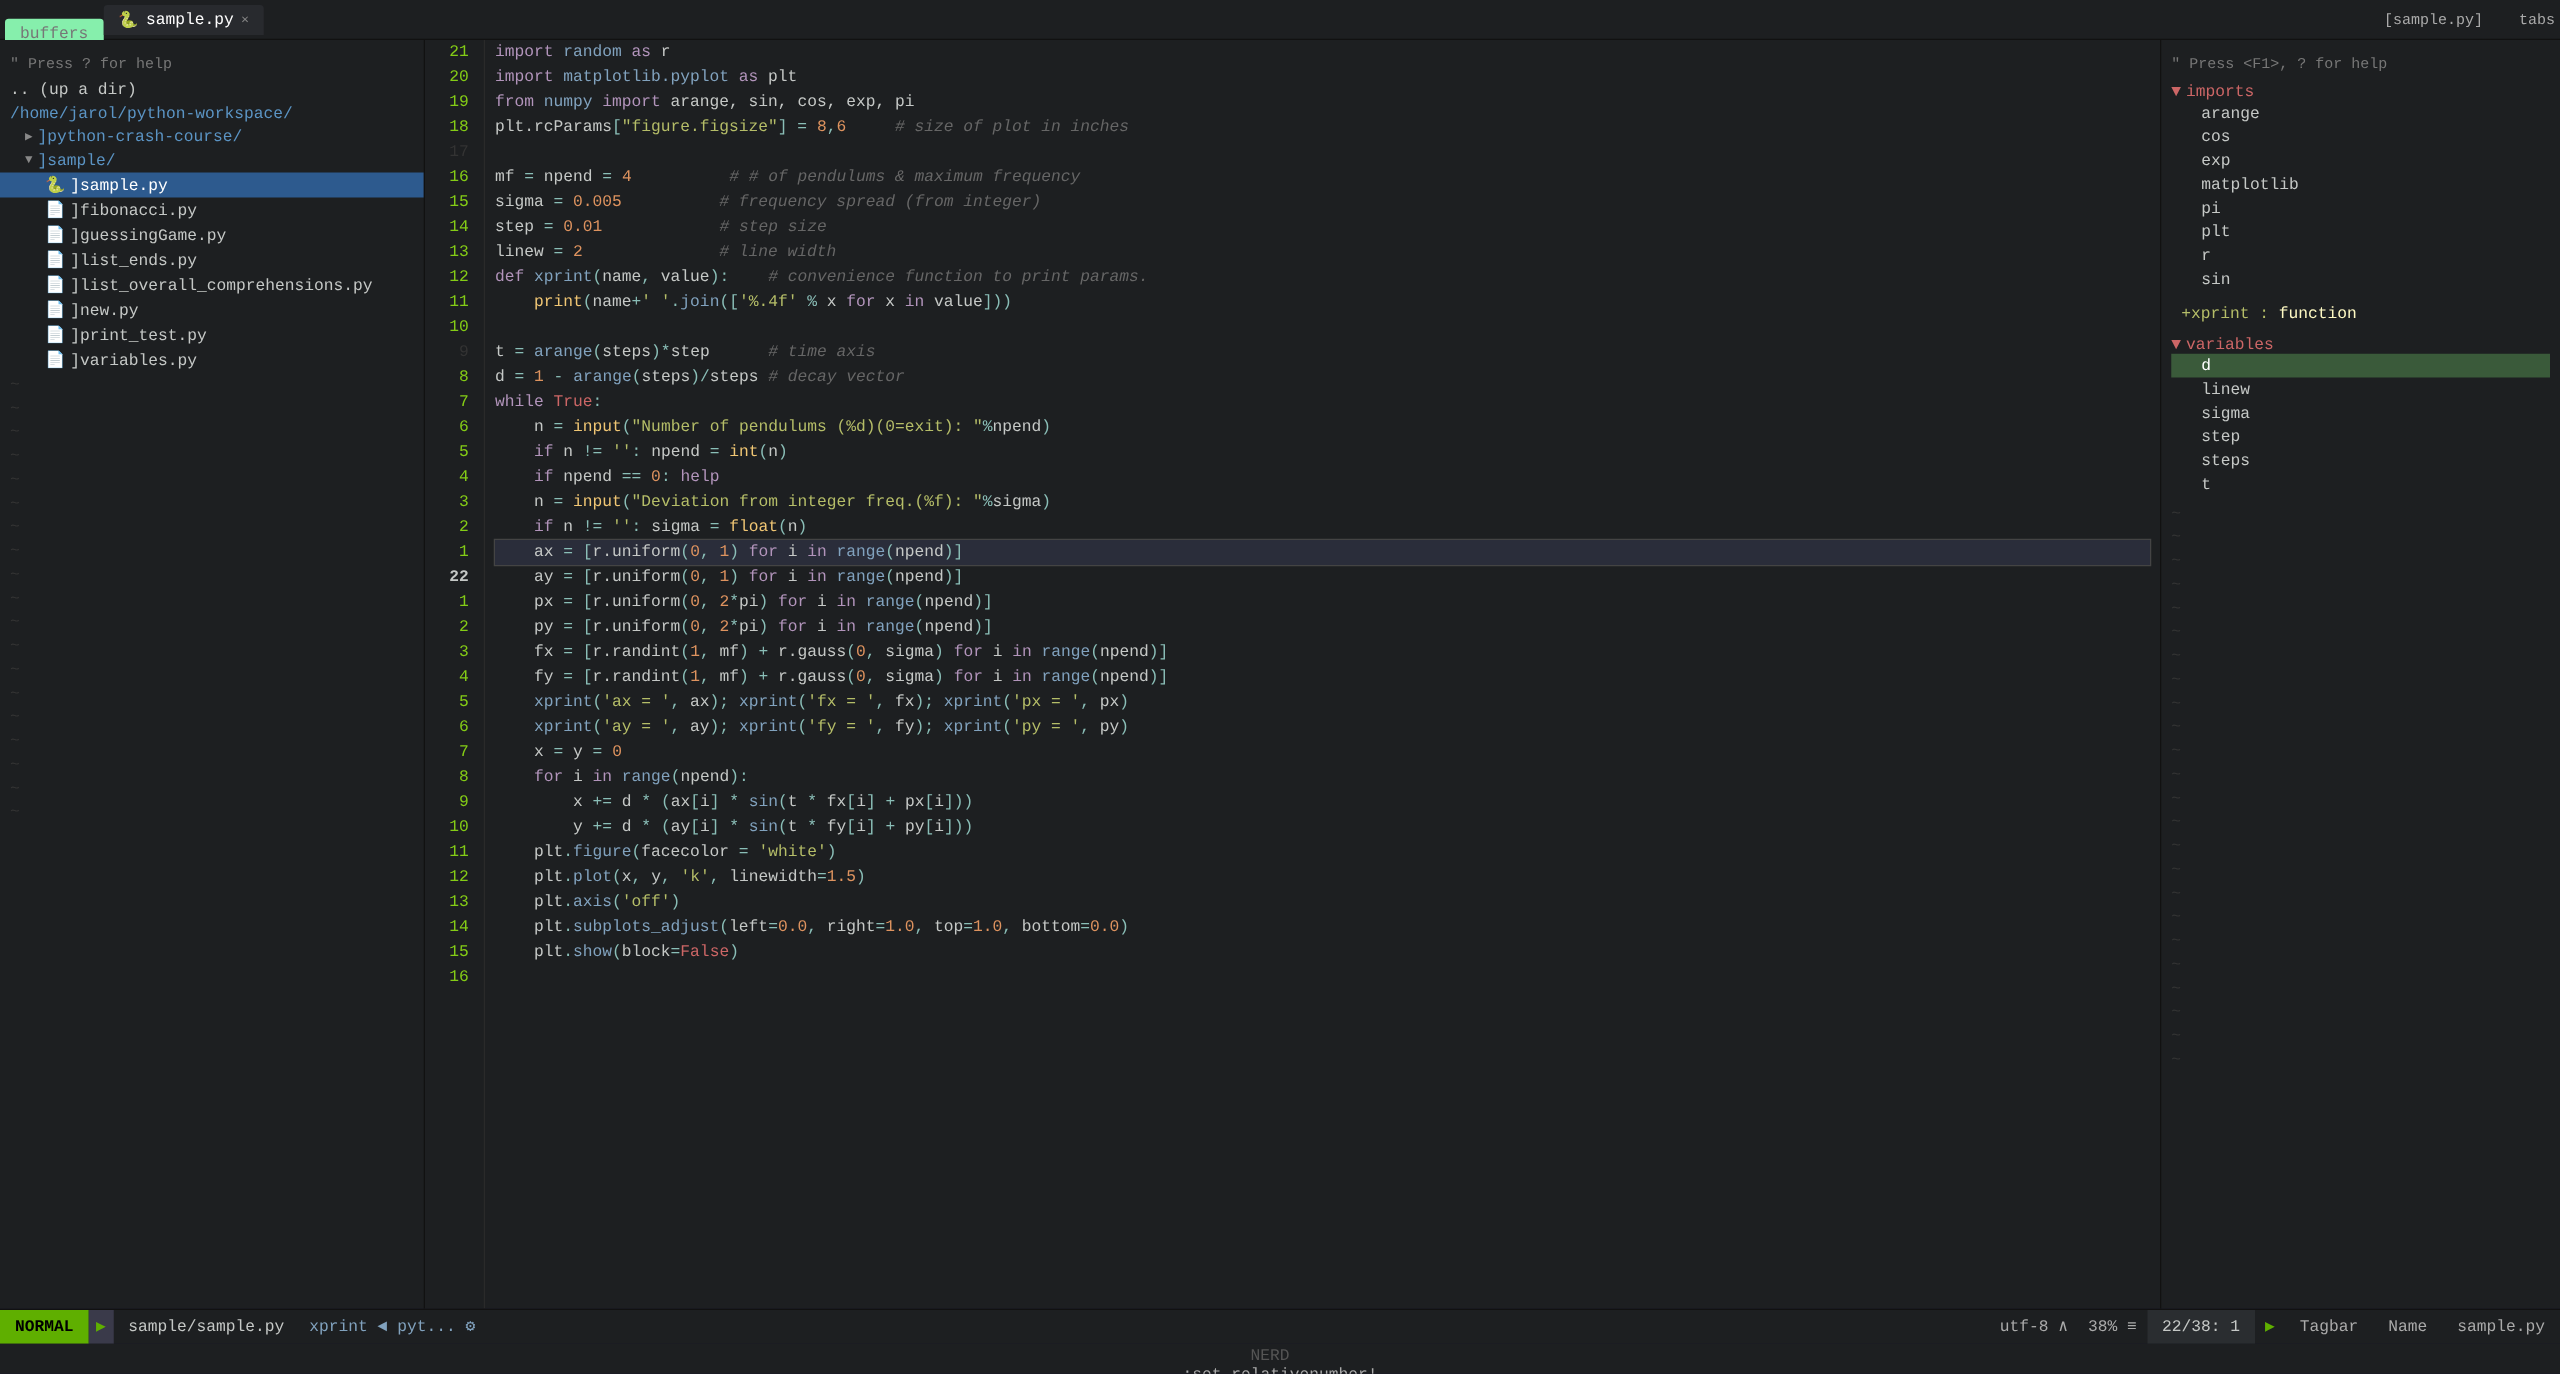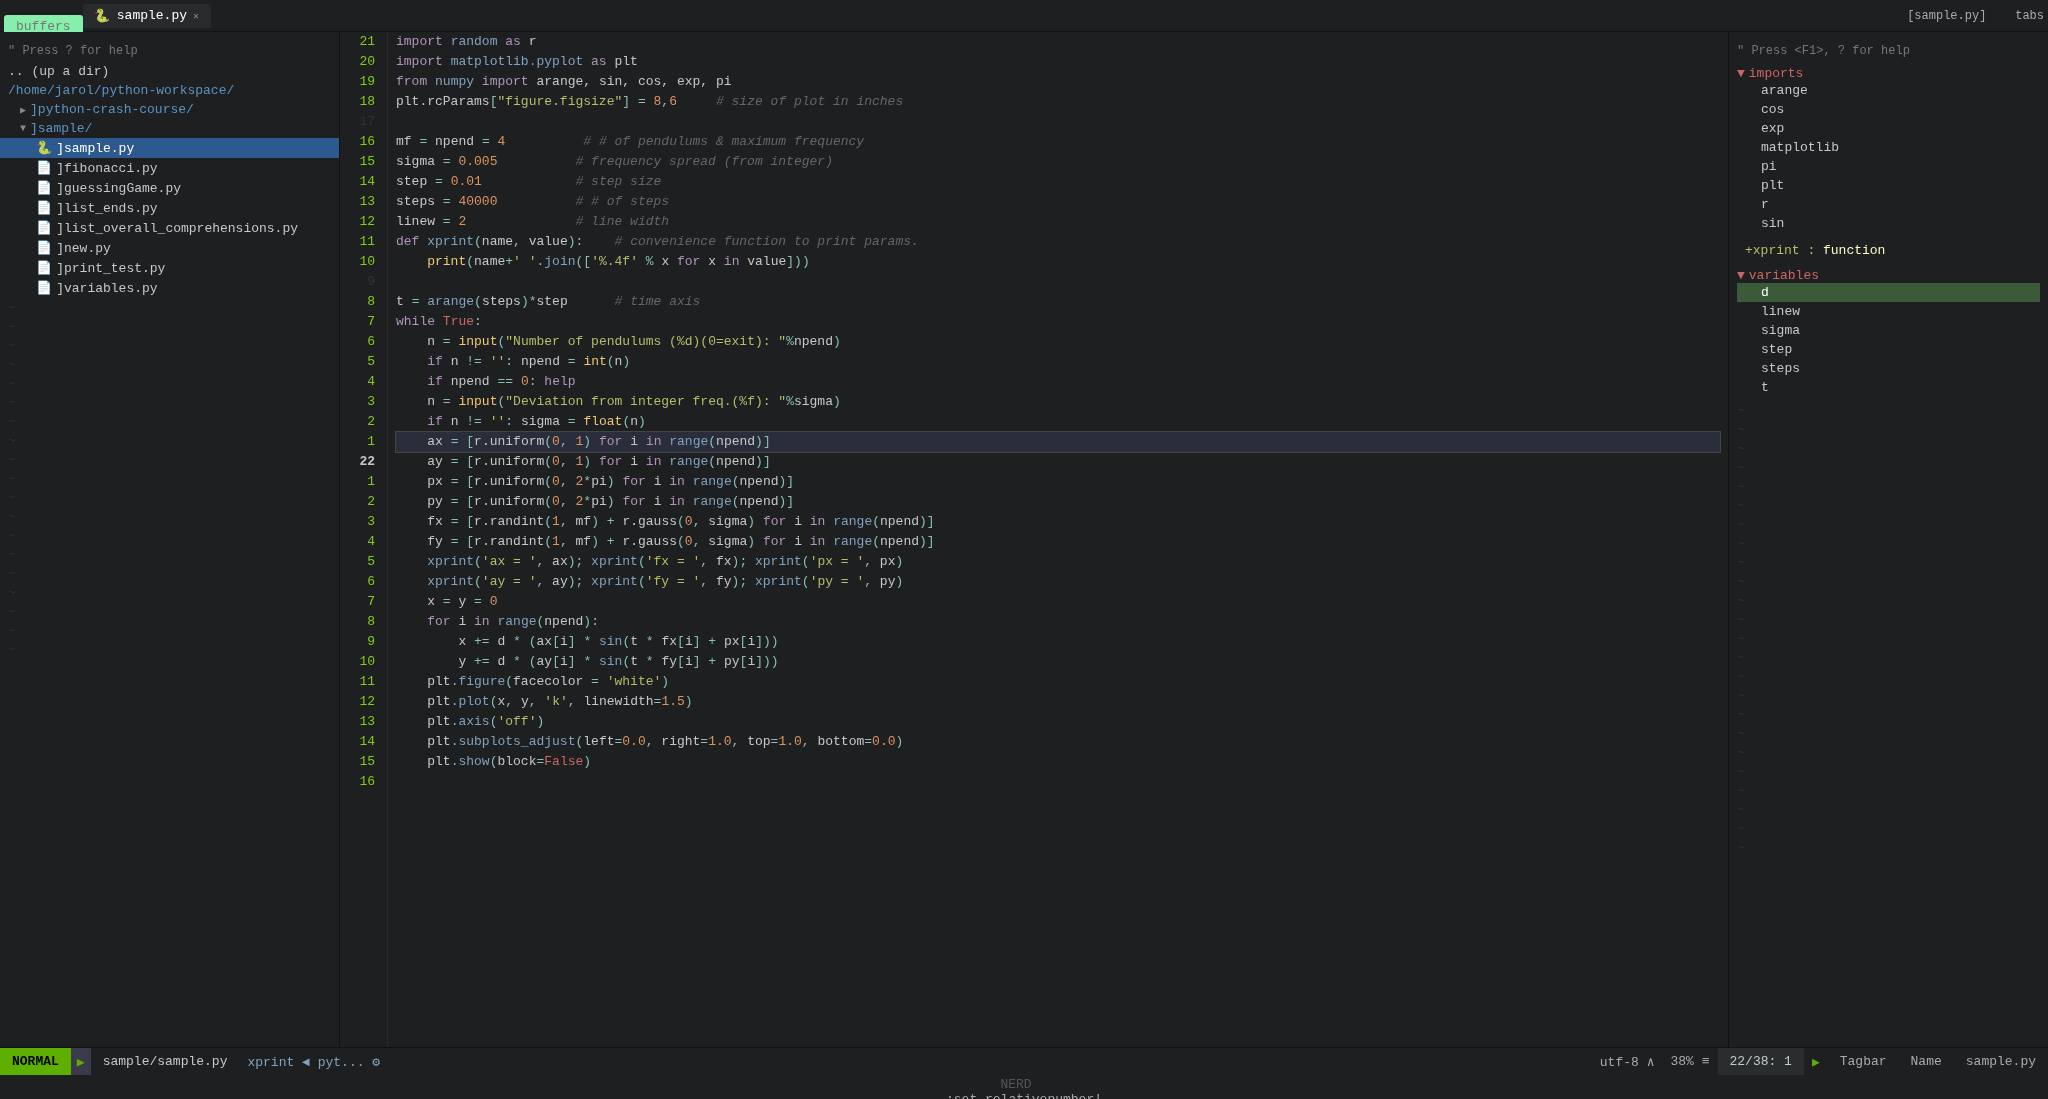--- a/index.html
+++ b/index.html
@@ -376,26 +376,26 @@
 
       <div class="code-lines">
         <div class="code-line"><span class="import-kw">import</span> <span class="module">random</span> <span class="import-kw">as</span> <span class="var">r</span></div>
         <div class="code-line"><span class="import-kw">import</span> <span class="module">matplotlib.pyplot</span> <span class="import-kw">as</span> <span class="var">plt</span></div>
         <div class="code-line"><span class="import-kw">from</span> <span class="module">numpy</span> <span class="import-kw">import</span> <span class="var">arange, sin, cos, exp, pi</span></div>
         <div class="code-line"><span class="var">plt.rcParams</span><span class="op">[</span><span class="str">"figure.figsize"</span><span class="op">]</span> <span class="op">=</span> <span class="num">8</span><span class="op">,</span><span class="num">6</span>     <span class="cmt"># size of plot in inches</span></div>
         <div class="code-line"></div>
         <div class="code-line"><span class="var">mf</span> <span class="op">=</span> <span class="var">npend</span> <span class="op">=</span> <span class="num">4</span>          <span class="cmt"># # of pendulums &amp; maximum frequency</span></div>
         <div class="code-line"><span class="var">sigma</span> <span class="op">=</span> <span class="num" style="color:#de935f">0.005</span>          <span class="cmt"># frequency spread (from integer)</span></div>
         <div class="code-line"><span class="var">step</span> <span class="op">=</span> <span class="num" style="color:#de935f">0.01</span>            <span class="cmt"># step size</span></div>
-        <div class="code-line"><span class="var">steps</span> <span class="op">=</span> <span class="num" style="color:#de935f">40000</span>          <span class="cmt"># # of steps</span></div>
         <div class="code-line"><span class="var">linew</span> <span class="op">=</span> <span class="num">2</span>              <span class="cmt"># line width</span></div>
         <div class="code-line"><span class="kw">def</span> <span class="fn">xprint</span><span class="op">(</span><span class="var">name</span><span class="op">,</span> <span class="var">value</span><span class="op">):</span>    <span class="cmt"># convenience function to print params.</span></div>
         <div class="code-line">    <span class="builtin">print</span><span class="op">(</span><span class="var">name</span><span class="op">+</span><span class="str">' '</span><span class="op">.</span><span class="fn">join</span><span class="op">([</span><span class="str">'%.4f'</span> <span class="op">%</span> <span class="var">x</span> <span class="kw">for</span> <span class="var">x</span> <span class="kw">in</span> <span class="var">value</span><span class="op">]))</span></div>
         <div class="code-line"></div>
         <div class="code-line"><span class="var">t</span> <span class="op">=</span> <span class="fn">arange</span><span class="op">(</span><span class="var">steps</span><span class="op">)*</span><span class="var">step</span>      <span class="cmt"># time axis</span></div>
+        <div class="code-line"><span class="var">d</span> <span class="op">=</span> <span class="num">1</span> <span class="op">-</span> <span class="fn">arange</span><span class="op">(</span><span class="var">steps</span><span class="op">)/</span><span class="var">steps</span> <span class="cmt"># decay vector</span></div>
         <div class="code-line"><span class="kw">while</span> <span class="kw2">True</span><span class="op">:</span></div>
         <div class="code-line">    <span class="var">n</span> <span class="op">=</span> <span class="builtin">input</span><span class="op">(</span><span class="str">"Number of pendulums (%d)(0=exit): "</span><span class="op">%</span><span class="var">npend</span><span class="op">)</span></div>
         <div class="code-line">    <span class="kw">if</span> <span class="var">n</span> <span class="op">!=</span> <span class="str">''</span><span class="op">:</span> <span class="var">npend</span> <span class="op">=</span> <span class="builtin">int</span><span class="op">(</span><span class="var">n</span><span class="op">)</span></div>
         <div class="code-line">    <span class="kw">if</span> <span class="var">npend</span> <span class="op">==</span> <span class="num">0</span><span class="op">:</span> <span class="kw">help</span></div>
         <div class="code-line">    <span class="var">n</span> <span class="op">=</span> <span class="builtin">input</span><span class="op">(</span><span class="str">"Deviation from integer freq.(%f): "</span><span class="op">%</span><span class="var">sigma</span><span class="op">)</span></div>
         <div class="code-line">    <span class="kw">if</span> <span class="var">n</span> <span class="op">!=</span> <span class="str">''</span><span class="op">:</span> <span class="var">sigma</span> <span class="op">=</span> <span class="builtin">float</span><span class="op">(</span><span class="var">n</span><span class="op">)</span></div>
         <div class="code-line cursor-line">    <span class="var">ax</span> <span class="op">=</span> <span class="op">[</span><span class="var">r.uniform</span><span class="op">(</span><span class="num">0</span><span class="op">,</span> <span class="num">1</span><span class="op">)</span> <span class="kw">for</span> <span class="var">i</span> <span class="kw">in</span> <span class="fn">range</span><span class="op">(</span><span class="var">npend</span><span class="op">)]</span></div>
         <div class="code-line">    <span class="var">ay</span> <span class="op">=</span> <span class="op">[</span><span class="var">r.uniform</span><span class="op">(</span><span class="num">0</span><span class="op">,</span> <span class="num">1</span><span class="op">)</span> <span class="kw">for</span> <span class="var">i</span> <span class="kw">in</span> <span class="fn">range</span><span class="op">(</span><span class="var">npend</span><span class="op">)]</span></div>
         <div class="code-line">    <span class="var">px</span> <span class="op">=</span> <span class="op">[</span><span class="var">r.uniform</span><span class="op">(</span><span class="num">0</span><span class="op">,</span> <span class="num">2</span><span class="op">*</span><span class="var">pi</span><span class="op">)</span> <span class="kw">for</span> <span class="var">i</span> <span class="kw">in</span> <span class="fn">range</span><span class="op">(</span><span class="var">npend</span><span class="op">)]</span></div>
         <div class="code-line">    <span class="var">py</span> <span class="op">=</span> <span class="op">[</span><span class="var">r.uniform</span><span class="op">(</span><span class="num">0</span><span class="op">,</span> <span class="num">2</span><span class="op">*</span><span class="var">pi</span><span class="op">)</span> <span class="kw">for</span> <span class="var">i</span> <span class="kw">in</span> <span class="fn">range</span><span class="op">(</span><span class="var">npend</span><span class="op">)]</span></div>

